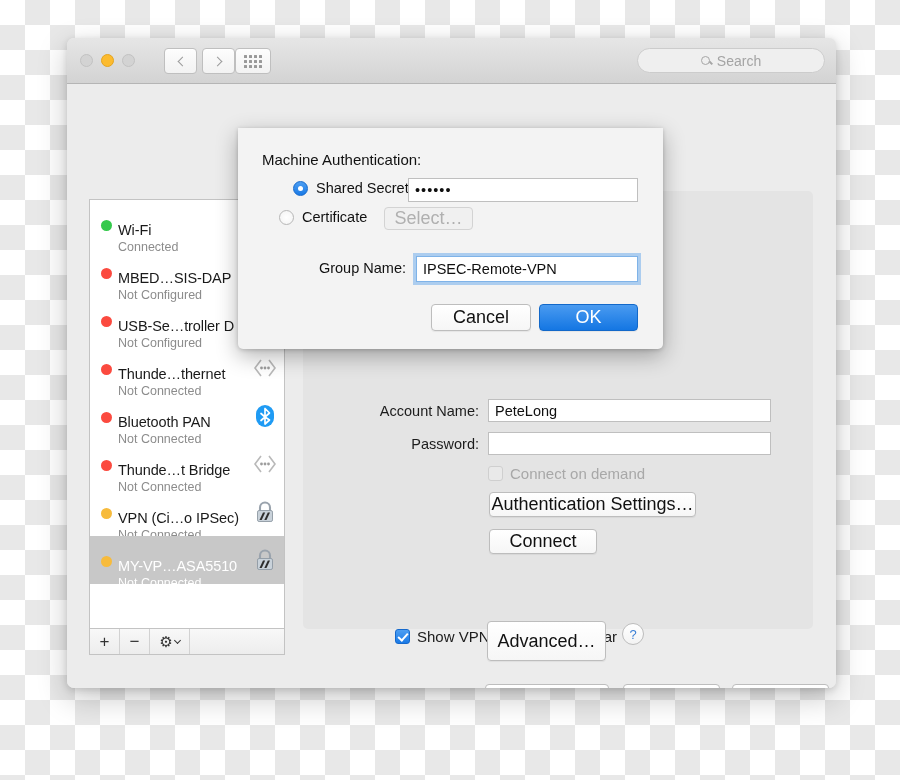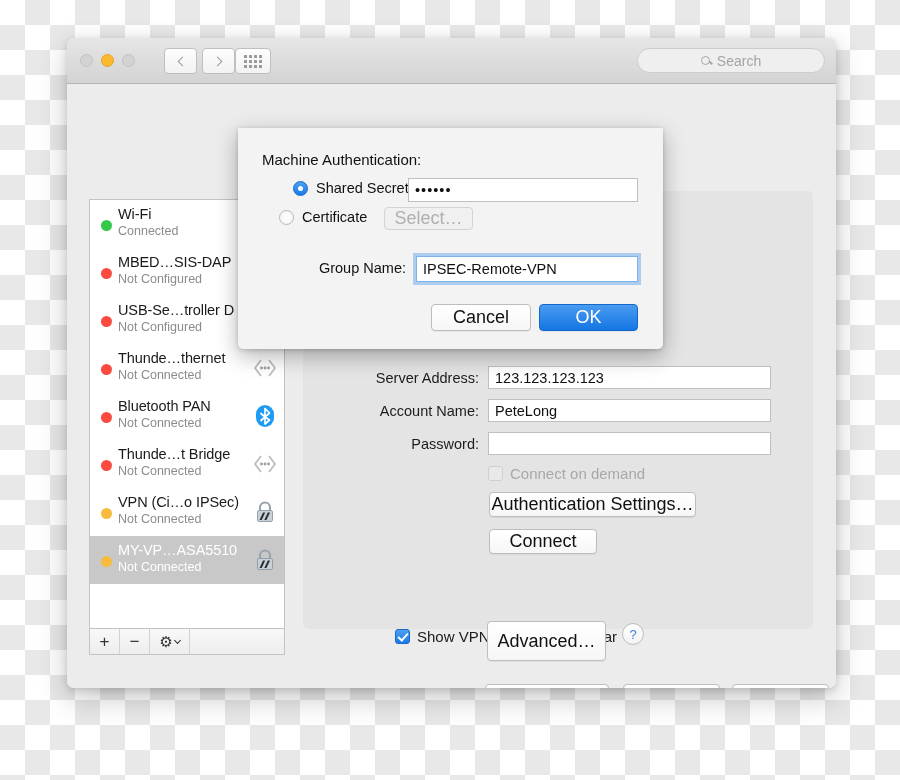--- a/index.html
+++ b/index.html
@@ -89,21 +89,21 @@
 
   
   #sidebar-list {
     position: absolute; left: 22px; top: 115px;
     width: 196px; height: 430px;
     background: #ffffff; border: 1px solid #c3c3c3;
     overflow: hidden;
   }
   .svc {
     position: relative; height: 48px;
-    padding: 6px 8px 0 28px;
+    padding: 22px 8px 0 28px;
   }
   .svc.selected { background: #c8c8c8; }
   .svc .dot {
     position: absolute; left: 11px; top: 20px;
     width: 11px; height: 11px; border-radius: 50%;
   }
   .svc .nm { font-size: 14.5px; color: #1a1a1a; line-height: 17px; letter-spacing: -0.1px; }
   .svc .st { font-size: 12.5px; color: #8c8c8c; line-height: 16px; }
   .svc.selected .nm, .svc.selected .st { color: #ffffff; }
 
@@ -240,24 +240,20 @@
     <div id="search-field">
       <span class="mag"></span>
       <span class="ph">Search</span>
     </div>
   </div>
 
   <div id="win-body">
 
     <div id="content-panel">
 
-      <div class="frow" style="left:28px; top:175px;">
-        <span class="flabel" style="width:148px;">Server Address:</span>
-        <span class="finput" style="width:283px; margin-left:9px;">123.123.123.123</span>
-      </div>
 
       <div class="frow" style="left:28px; top:208px;">
         <span class="flabel" style="width:148px;">Account Name:</span>
         <span class="finput" style="width:283px; margin-left:9px;">PeteLong</span>
       </div>
 
       <div class="frow" style="left:28px; top:241px;">
         <span class="flabel" style="width:148px;">Password:</span>
         <span class="finput" style="width:283px; margin-left:9px;"></span>
       </div>

